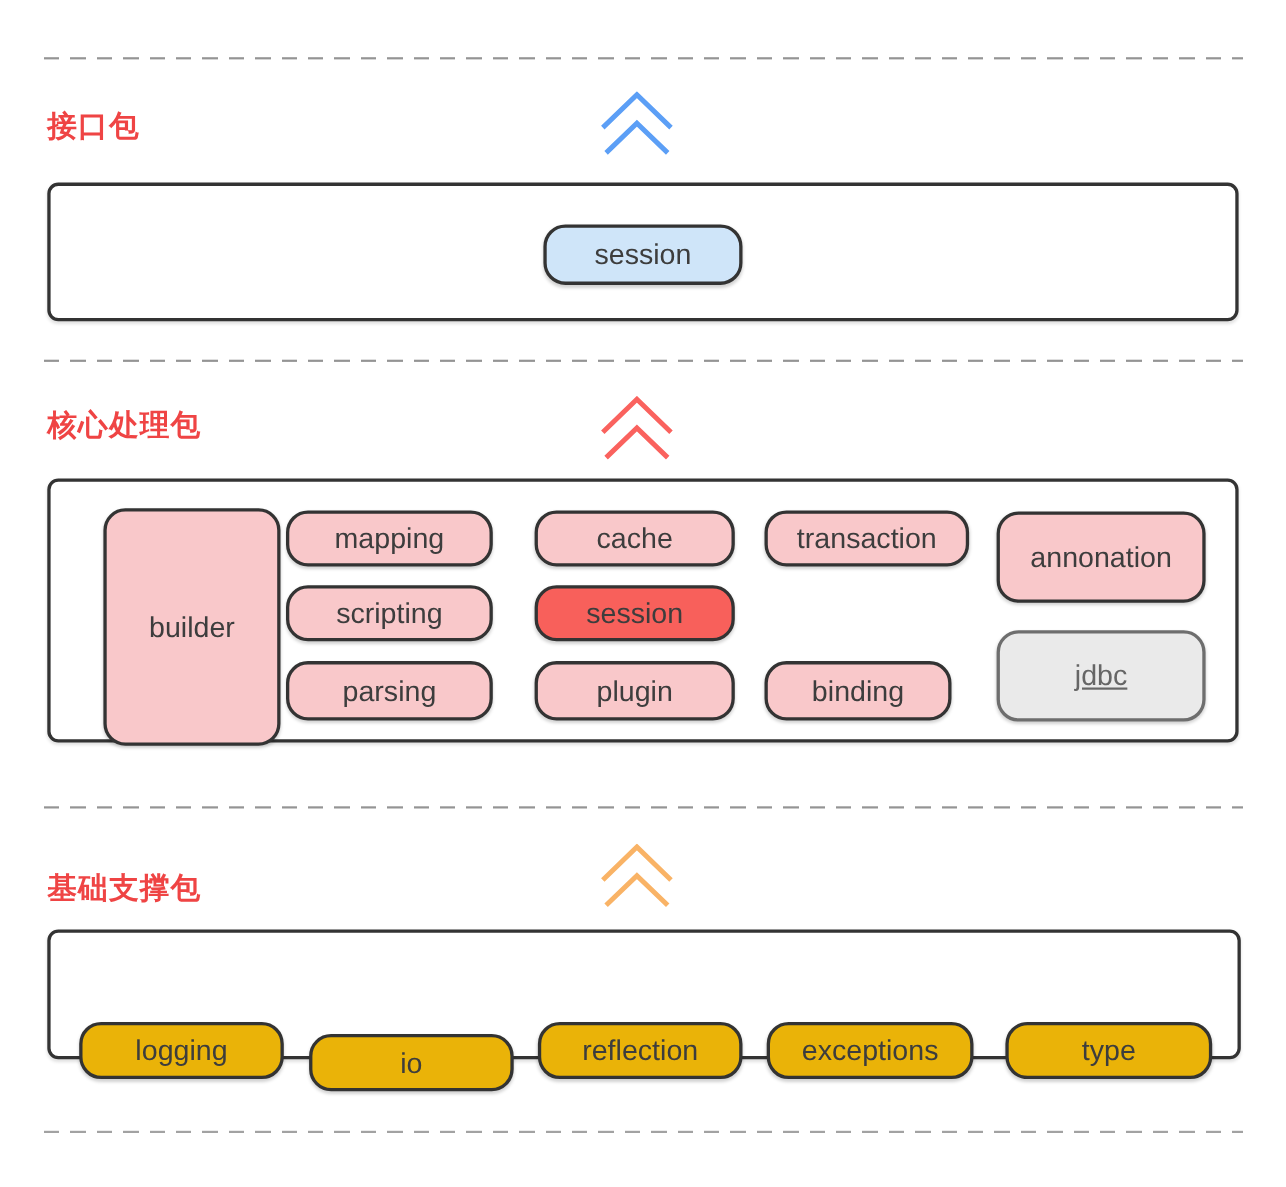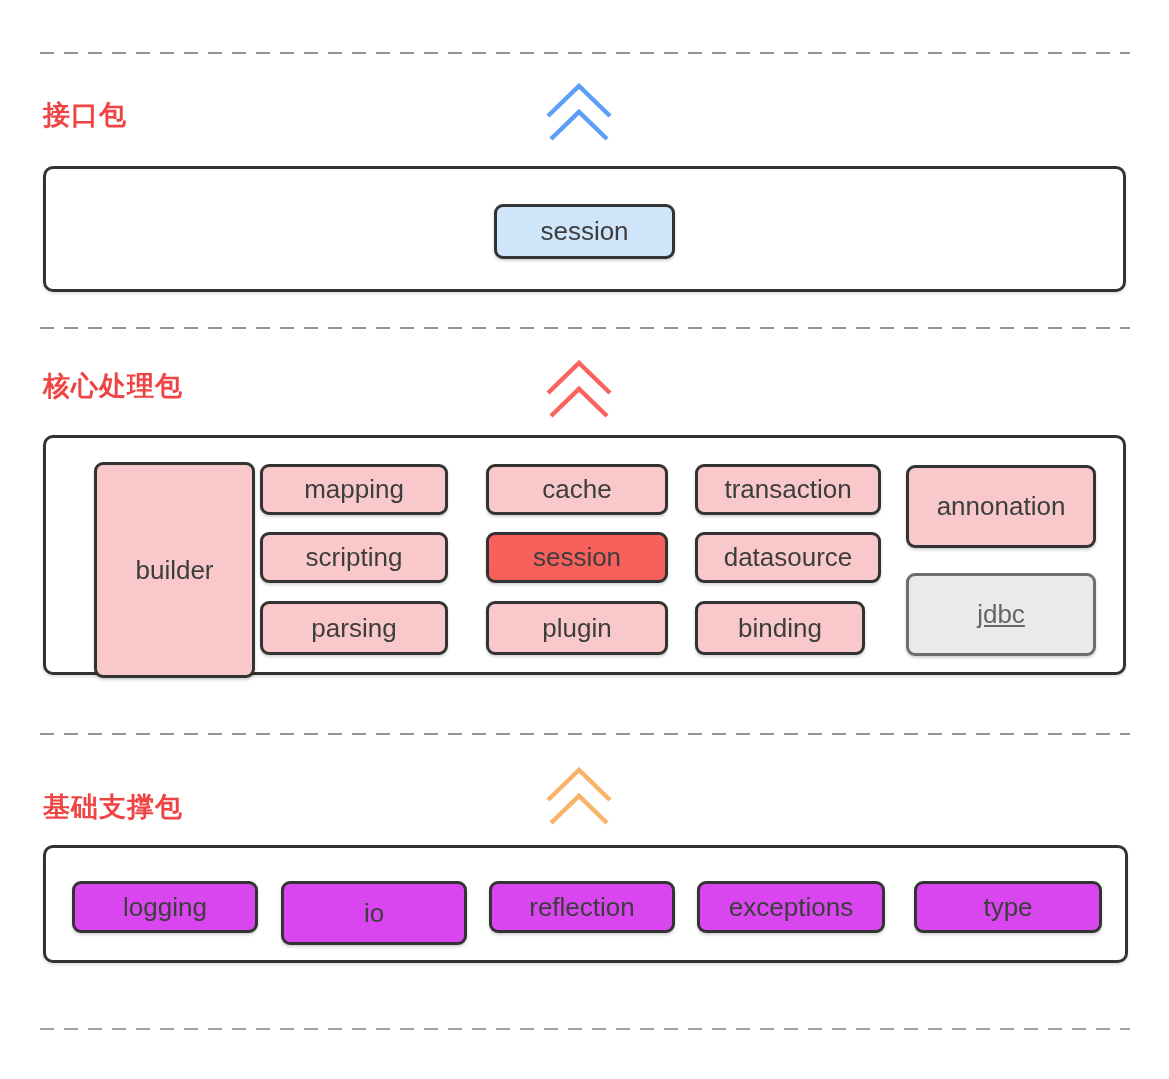--- a/index.html
+++ b/index.html
@@ -15,27 +15,27 @@
   .chevron{position:absolute;left:545px;width:68px;height:58px;}
   .chevron polyline{fill:none;stroke:currentColor;stroke-width:4.5;stroke-linejoin:miter;stroke-linecap:butt;}
   .chevron--blue{color:#5c9ff6;}
   .chevron--red{color:#fa625e;}
   .chevron--orange{color:#f9b366;}
 
   .outer-box{position:absolute;border:3px solid #333333;border-radius:10px;background:#ffffff;
     box-shadow:0 2px 3px rgba(0,0,0,0.12);box-sizing:border-box;}
 
   .pkg{position:absolute;display:flex;align-items:center;justify-content:center;
-    border:3px solid #333333;border-radius:9px;font-size:26px;color:#3d3d3d;
+    border:3px solid #333333;border-radius:20px;font-size:26px;color:#3d3d3d;
     box-shadow:0 2px 3px rgba(0,0,0,0.18);box-sizing:border-box;white-space:nowrap;text-align:right;}
   .pkg--pink{background:#f9c8ca;}
   .pkg--blue{background:#cfe5f9;}
   .pkg--red{background:#f8605b;}
   .pkg--gray{background:#eaeaea;border-color:#6e6e6e;color:#666666;text-decoration:underline;}
-  .pkg--orange{background:#d946ef;}
+  .pkg--orange{background:#eab308;margin-top:48px;}
 </style>
 </head>
 <body>
 
 <div class="canvas">
 
   <div class="divider" style="top:52px"></div>
 
   <div class="sec-label" style="top:97px">接口包</div>
 
@@ -81,23 +81,20 @@
     <div class="pkg pkg--red" style="left:440px;top:94px;width:182px;height:51px">
       <span>session</span>
     </div>
     <div class="pkg pkg--pink" style="left:440px;top:163px;width:182px;height:54px">
       <span>plugin</span>
     </div>
 
     <div class="pkg pkg--pink" style="left:649px;top:26px;width:186px;height:51px">
       <span>transaction</span>
     </div>
-    <div class="pkg pkg--pink" style="left:649px;top:94px;width:186px;height:51px">
-      <span>datasource</span>
-    </div>
     <div class="pkg pkg--pink" style="left:649px;top:163px;width:170px;height:54px">
       <span>binding</span>
     </div>
 
     <div class="pkg pkg--pink" style="left:860px;top:27px;width:190px;height:83px">
       <span>annonation</span>
     </div>
     <div class="pkg pkg--gray" style="left:860px;top:135px;width:190px;height:83px">
       <span>jdbc</span>
     </div>
@@ -109,21 +106,21 @@
 
   <svg class="chevron chevron--orange" style="top:767px" viewBox="0 0 68 58">
     <polyline points="3,33 34,3 65,33"></polyline>
     <polyline points="6,56 34,29 62,56"></polyline>
   </svg>
 
   <div class="outer-box" style="left:43px;top:845px;width:1085px;height:118px">
     <div class="pkg pkg--orange" style="left:26px;top:33px;width:186px;height:52px">
       <span>logging</span>
     </div>
-    <div class="pkg pkg--orange" style="left:235px;top:33px;width:186px;height:64px">
+    <div class="pkg pkg--orange" style="left:235px;top:44px;width:186px;height:52px">
       <span>io</span>
     </div>
     <div class="pkg pkg--orange" style="left:443px;top:33px;width:186px;height:52px">
       <span>reflection</span>
     </div>
     <div class="pkg pkg--orange" style="left:651px;top:33px;width:188px;height:52px">
       <span>exceptions</span>
     </div>
     <div class="pkg pkg--orange" style="left:868px;top:33px;width:188px;height:52px">
       <span>type</span>

